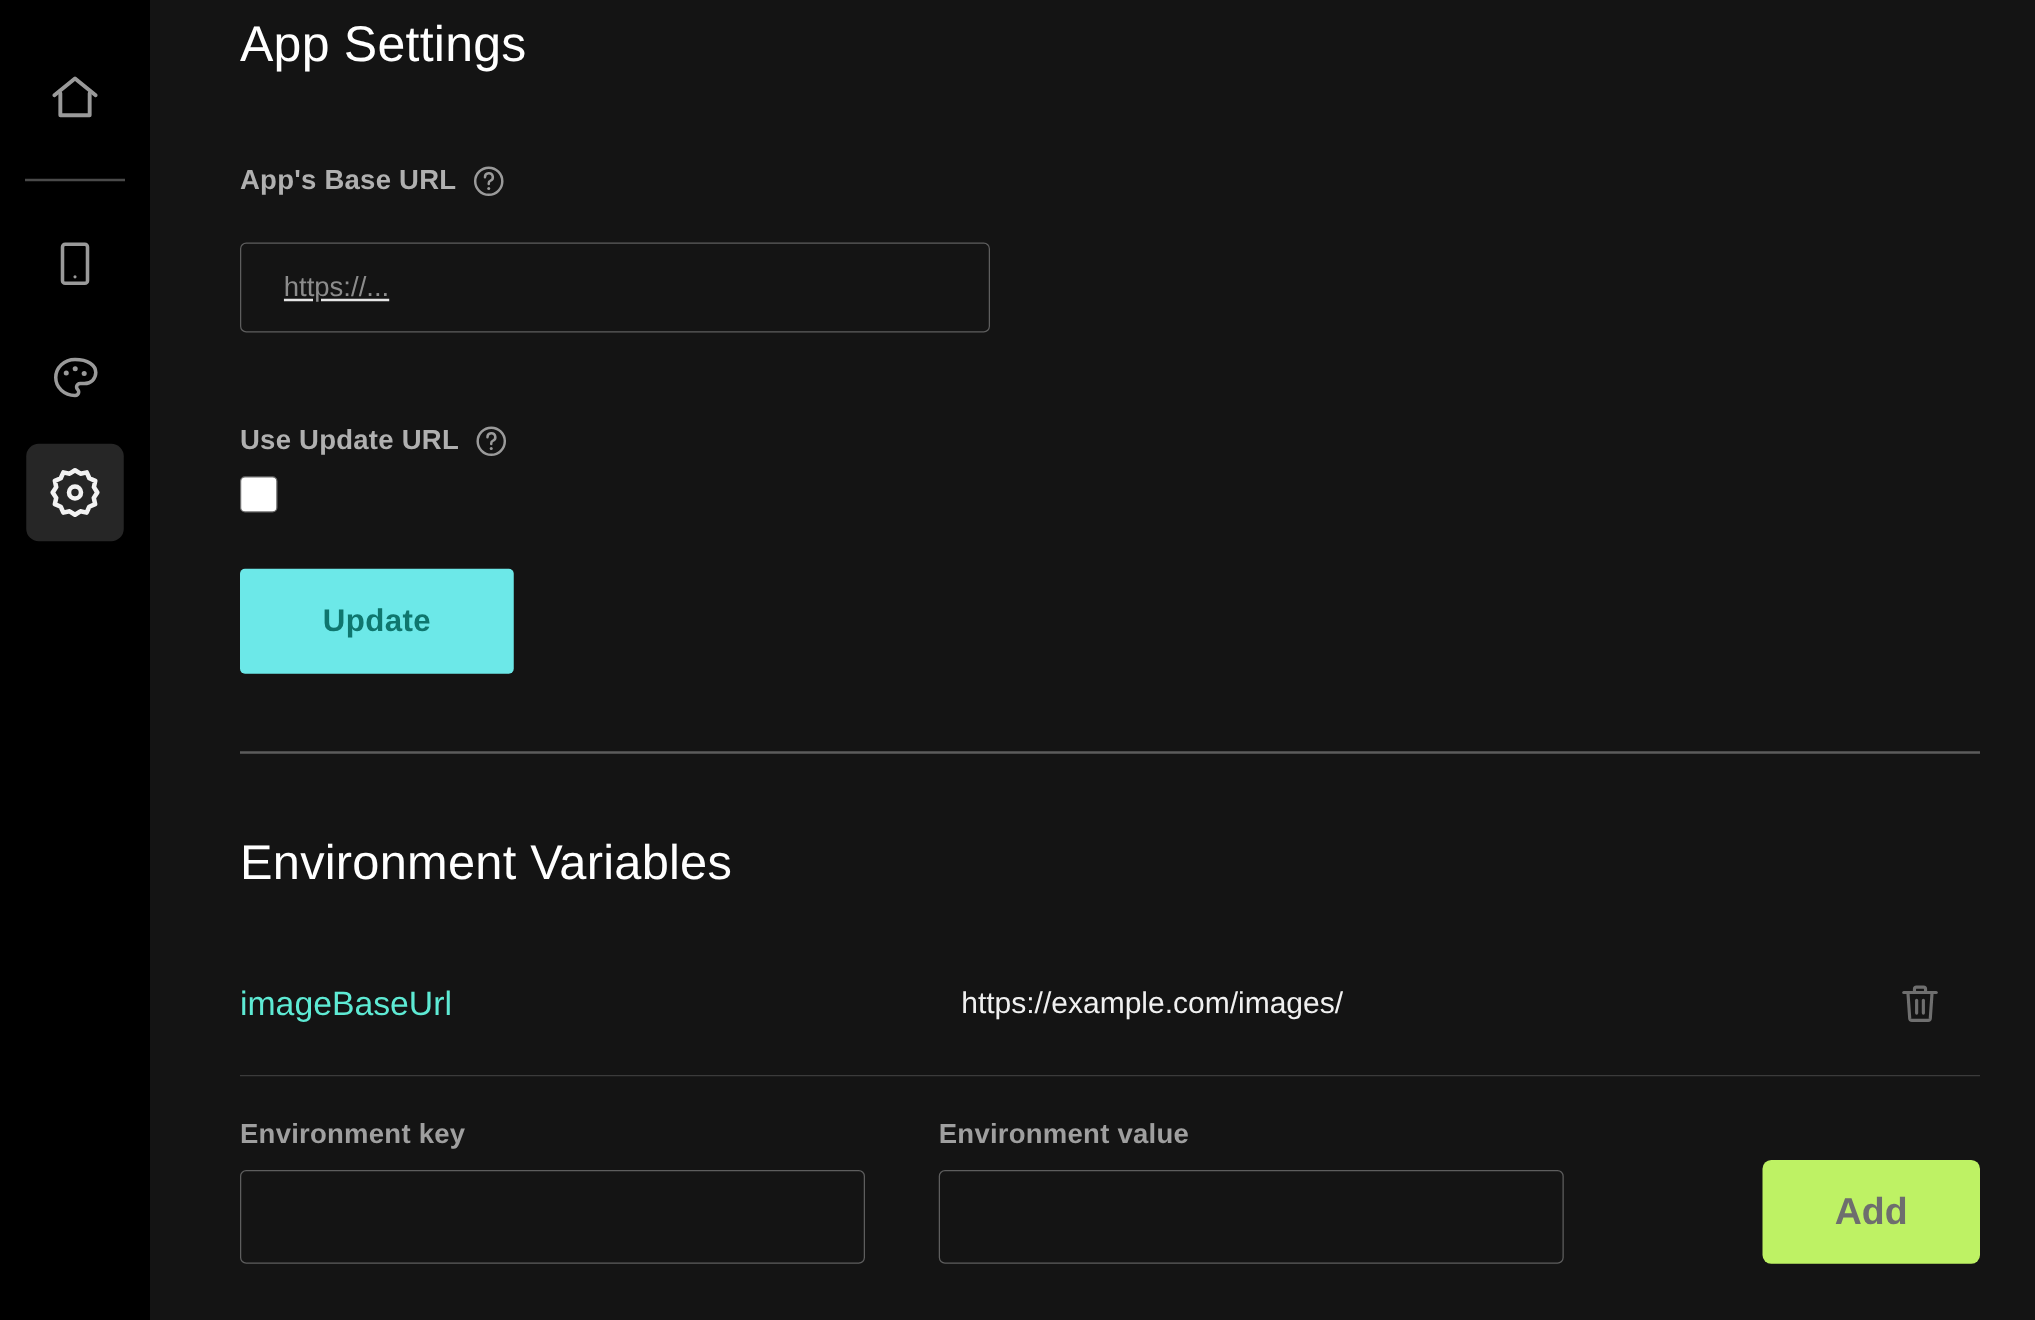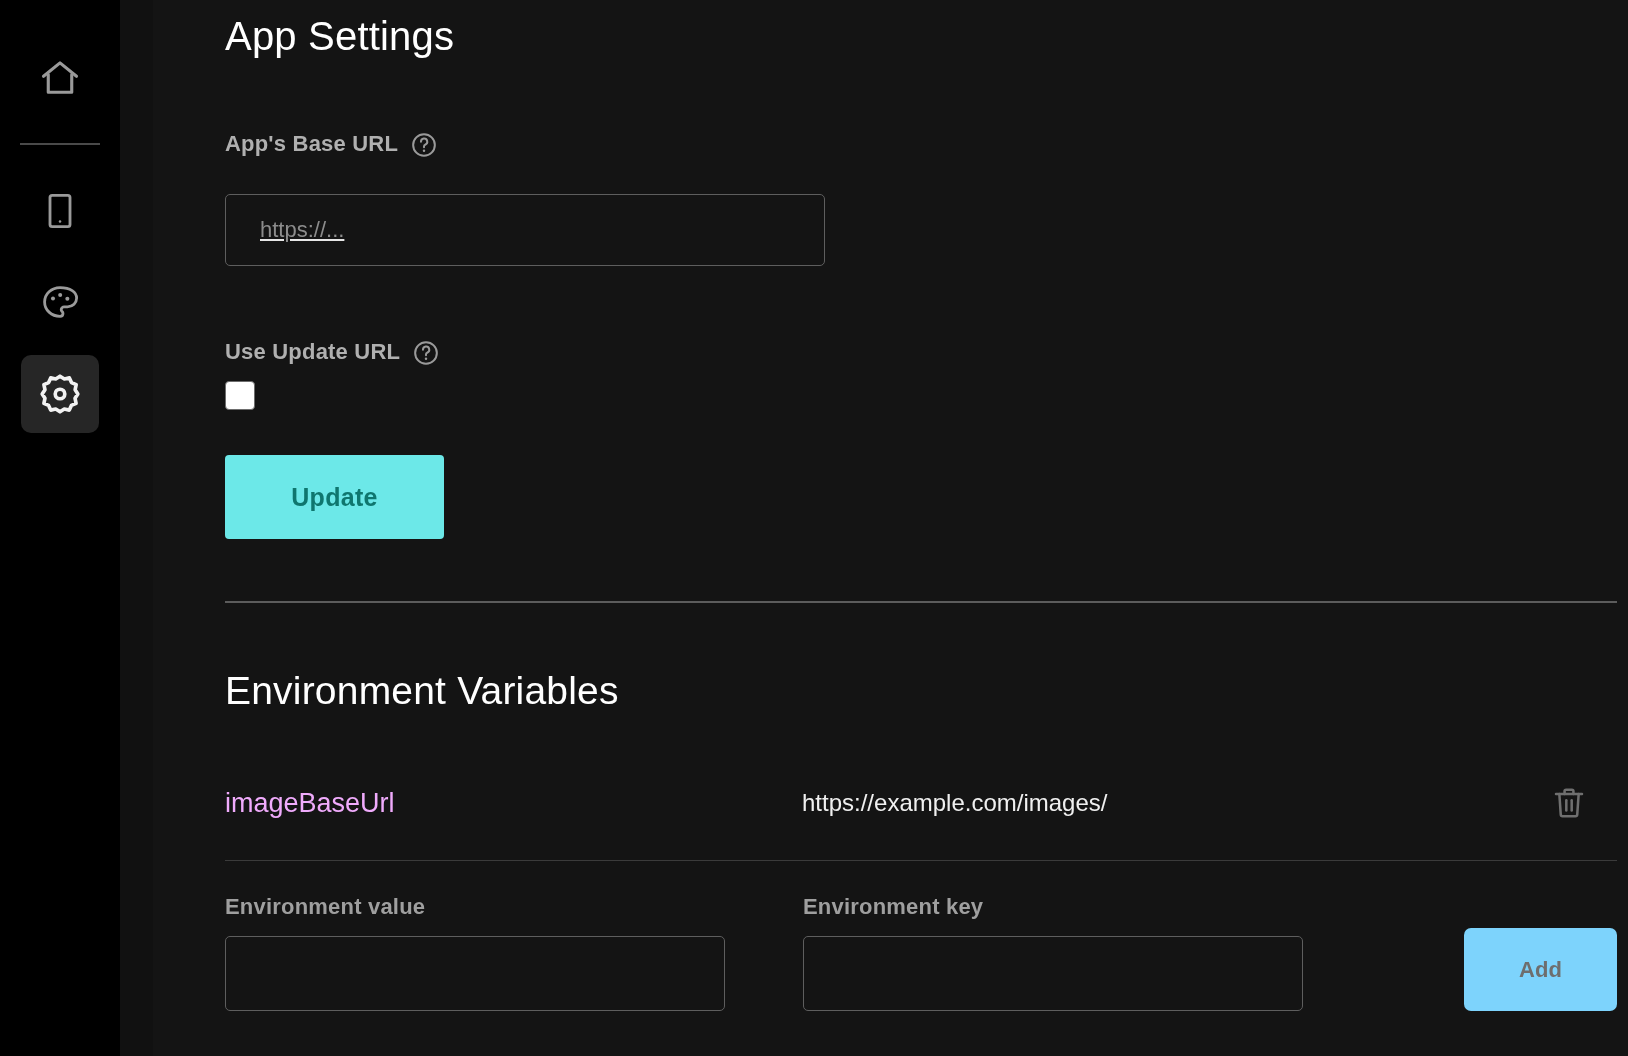--- a/index.html
+++ b/index.html
@@ -8,21 +8,20 @@
     height: 1056px;
     background: #111111;
     font-family: "Liberation Sans", sans-serif;
     overflow: hidden;
   }
   .app {
     display: flex;
     width: 1628px;
     height: 1056px;
     background: #111111;
-    gap: 33px;
   }
 
   
   .sidebar {
     width: 120px;
     min-width: 120px;
     height: 100%;
     background: #000000;
     display: flex;
     flex-direction: column;
@@ -145,21 +144,21 @@
     margin-top: 66px;
   }
 
   .env-table { margin-top: 61px; width: 1392px; }
   .env-row {
     display: flex;
     align-items: center;
     height: 58px;
   }
   .env-key {
-    color: #f0abfc;
+    color: #5eead4;
     font-size: 27px;
     width: 577px;
     flex: 0 0 577px;
     white-space: nowrap;
     overflow: hidden;
   }
   .env-value {
     color: #f0f0f0;
     font-size: 24px;
     flex: 1;
@@ -195,28 +194,28 @@
     font-size: 22px;
     font-weight: 700;
     letter-spacing: 0.2px;
     margin-bottom: 16px;
   }
   #env-key-input { width: 500px; height: 75px; padding-left: 18px; }
   #env-value-input { width: 500px; height: 75px; padding-left: 18px; }
 
   .btn-add {
     margin-left: auto;
-    width: 153px;
+    width: 174px;
     height: 83px;
-    background: #7dd3fc;
+    background: #bef264;
     border: none;
     border-radius: 7px;
     color: #6e6e6e;
     font-family: "Liberation Sans", sans-serif;
-    font-size: 22px;
+    font-size: 30px;
     font-weight: 700;
     cursor: default;
   }
 </style>
 </head>
 <body>
 
 <div class="app">
 
   <nav class="sidebar">
@@ -316,28 +315,28 @@
               <path d="M5.9 6.3l.9 13.1a1.1 1.1 0 0 0 1.1 1h8.2a1.1 1.1 0 0 0 1.1-1l.9-13.1"></path>
               <path d="M10.3 10.3v6.4"></path>
               <path d="M13.7 10.3v6.4"></path>
             </svg>
           </span>
         </div>
         <div class="row-sep"></div>
       </div>
 
       <div class="env-form">
+        <div class="env-form-col key">
+          <span class="form-label">Environment key</span>
+          <input id="env-key-input" class="text-input" type="text" placeholder="" style="">
+        </div>
+
         <div class="env-form-col value">
           <span class="form-label">Environment value</span>
           <input id="env-value-input" class="text-input" type="text" placeholder="" style="">
         </div>
 
-        <div class="env-form-col key">
-          <span class="form-label">Environment key</span>
-          <input id="env-key-input" class="text-input" type="text" placeholder="" style="">
-        </div>
-
         <button class="btn-add">Add</button>
       </div>
     </section>
 
   </main>
 </div>
 
 </body></html>

